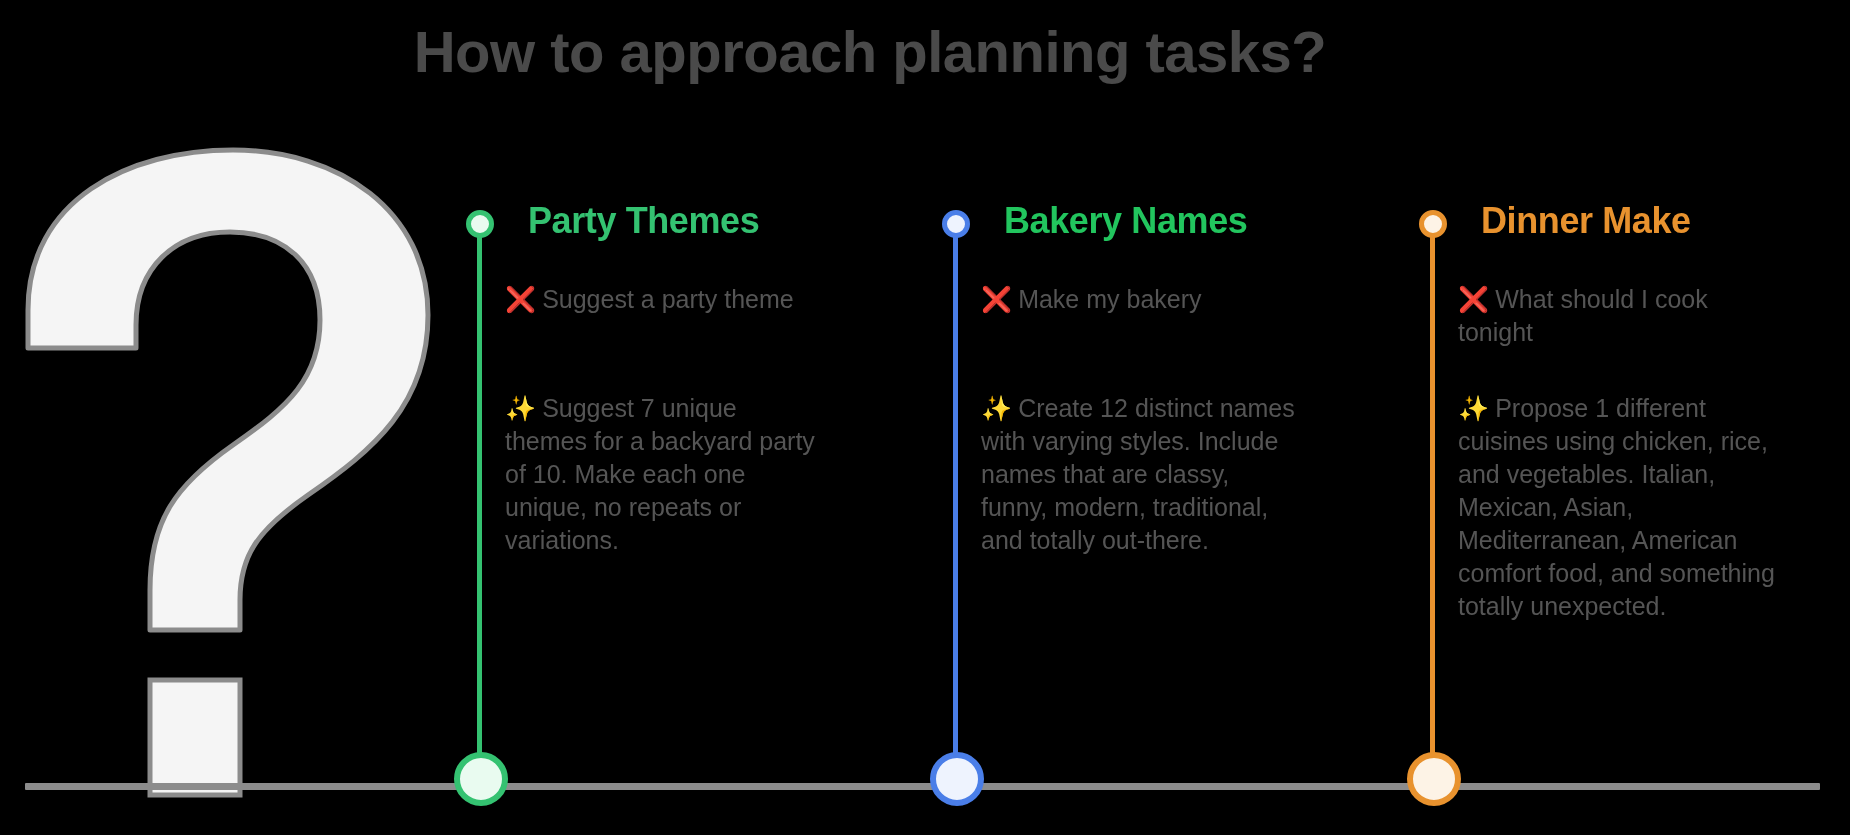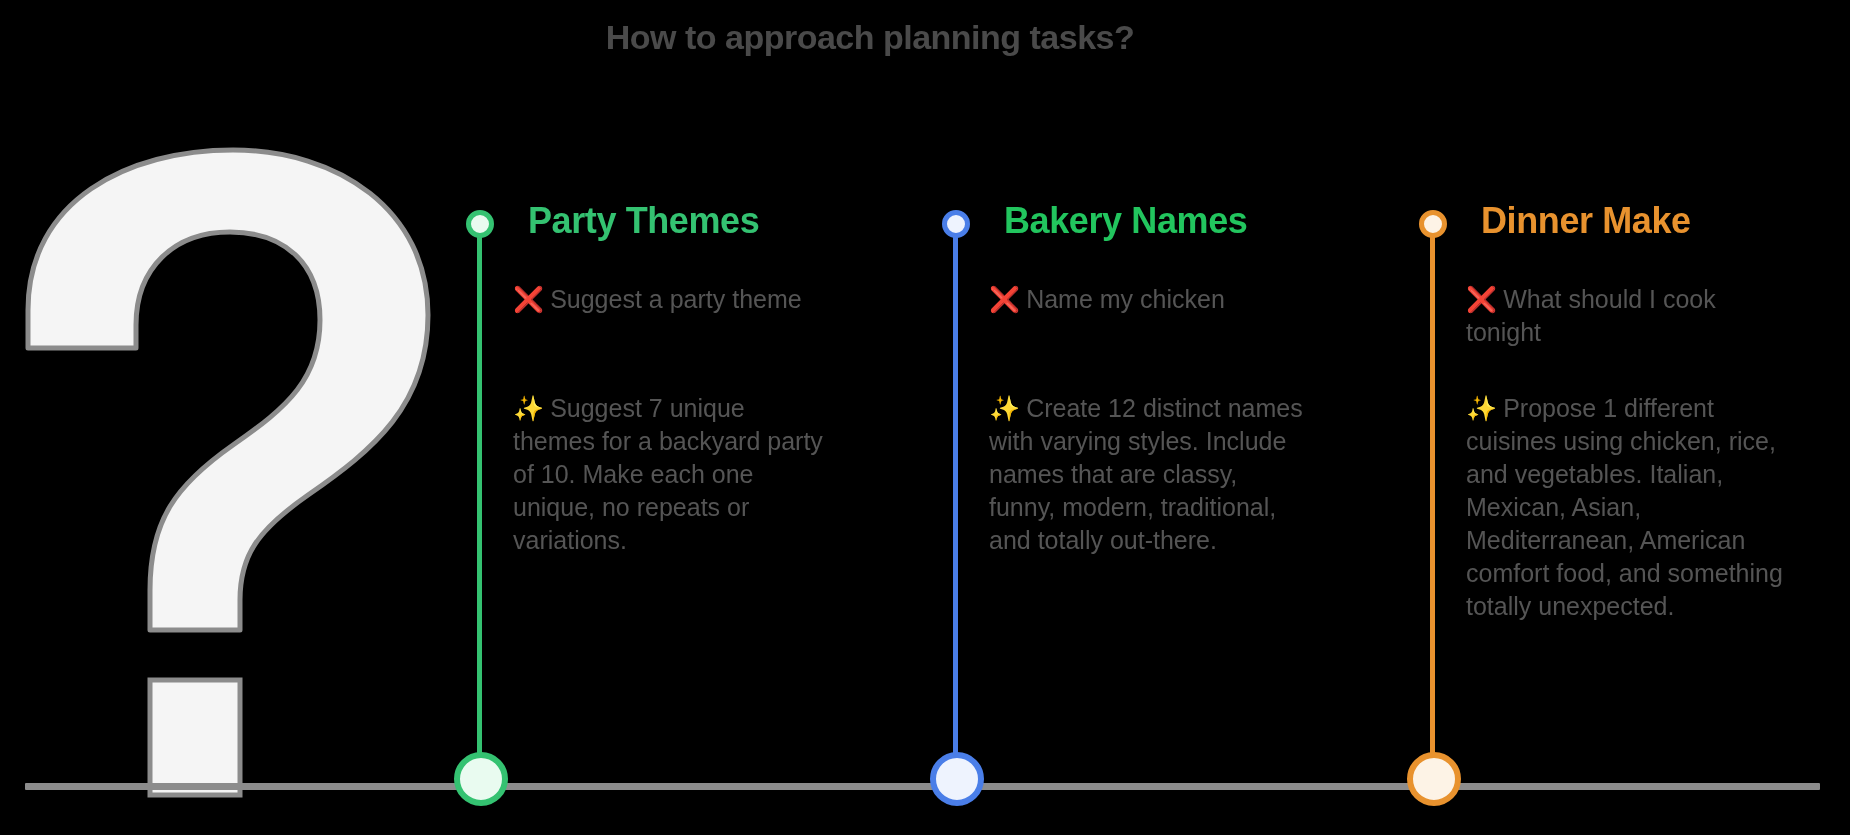--- a/index.html
+++ b/index.html
@@ -21,21 +21,21 @@
     overflow: hidden;
   }
 
   
   #page-title {
     position: absolute;
     left: 0;
     top: 18px;
     width: 1740px;
     text-align: center;
-    font-size: 34px;
+    font-size: 58px;
     font-weight: bold;
     letter-spacing: -0.5px;
     color: #4a4a4a;
     white-space: nowrap;
   }
 
   
   #question-mark {
     position: absolute;
     left: 8px;
@@ -103,21 +103,21 @@
     left: 51px;
     top: 200px;
     font-size: 36px;
     font-weight: bold;
     letter-spacing: -0.4px;
     white-space: nowrap;
   }
 
   .prompt-block {
     position: absolute;
-    left: 36px;
+    left: 28px;
     color: #555555;
     font-size: 25px;
     line-height: 1.32;
     font-weight: normal;
   }
 
   .prompt-bad {
     top: 283px;
   }
 
@@ -179,21 +179,21 @@
       <span class="prompt-icon icon-sparkle">✨</span><span>Suggest 7 unique themes for a backyard party of 10. Make each one unique, no repeats or variations.</span>
     </div>
   </div>
 
   <div class="column w-col-2" style="left:953px;">
     <div class="col-line" style="background: rgb(74, 126, 232);"></div>
     <div class="node-top" style="border-color: rgb(74, 126, 232); background: rgb(238, 243, 254);"></div>
     <div class="node-bottom" style="border-color: rgb(74, 126, 232); background: rgb(238, 243, 254);"></div>
     <div class="col-heading" style="color: #22c55e;">Bakery Names</div>
     <div class="prompt-block prompt-bad">
-      <span class="prompt-icon icon-cross">❌</span><span>Name my chicken</span>
+      <span class="prompt-icon icon-cross">❌</span><span>Make my bakery</span>
     </div>
     <div class="prompt-block prompt-good">
       <span class="prompt-icon icon-sparkle">✨</span><span>Create 12 distinct names with varying styles. Include names that are classy, funny, modern, traditional, and totally out-there.</span>
     </div>
   </div>
 
   <div class="column w-col-3" style="left:1430px;">
     <div class="col-line" style="background: rgb(232, 146, 46);"></div>
     <div class="node-top" style="border-color: rgb(232, 146, 46); background: rgb(253, 243, 230);"></div>
     <div class="node-bottom" style="border-color: rgb(232, 146, 46); background: rgb(253, 243, 230);"></div>

